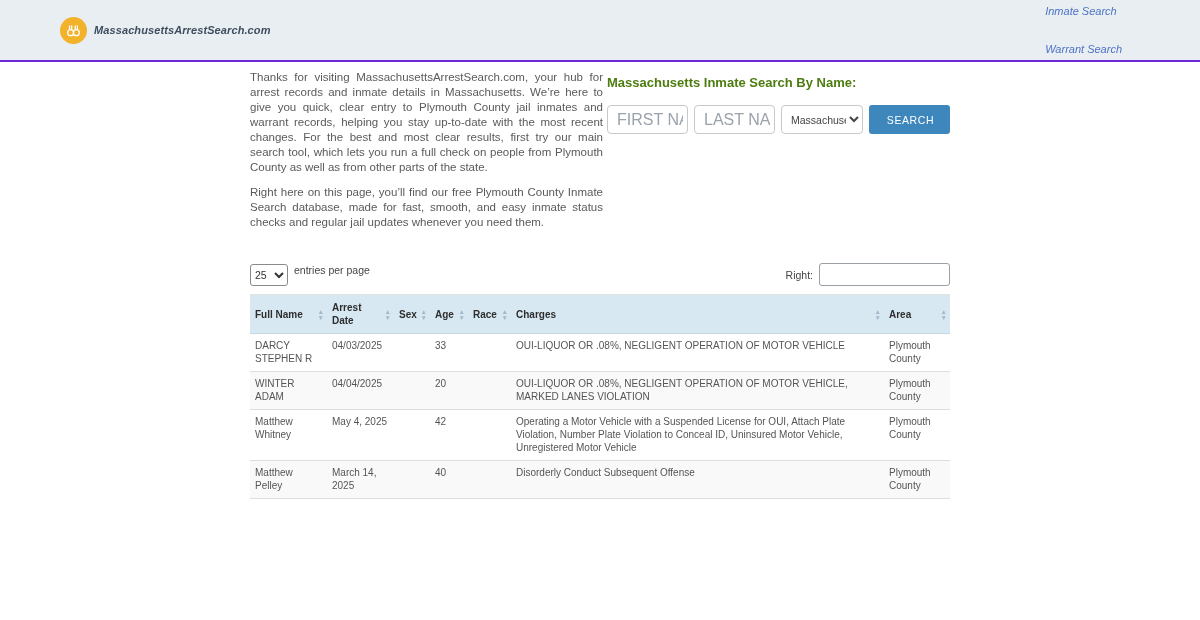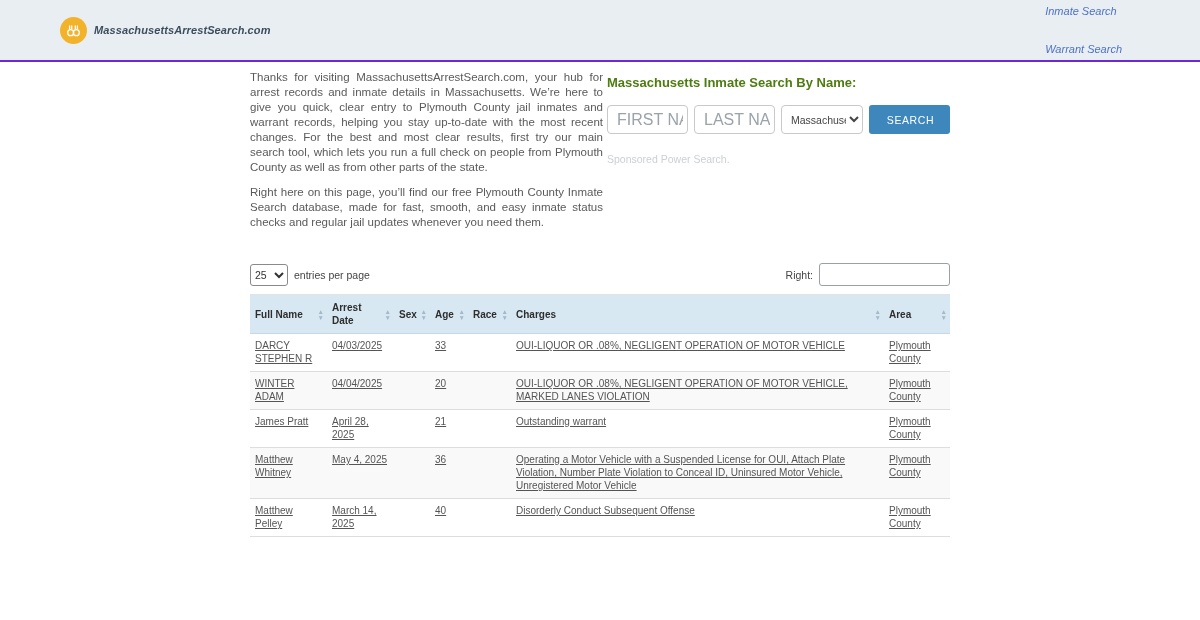--- a/index.html
+++ b/index.html
@@ -70,21 +70,21 @@
     font-family: "Liberation Sans", sans-serif;
     font-size: 10.5px; letter-spacing: 0.6px; cursor: pointer; padding-left: 8px;
   }
   .sponsored { margin-top: 19px; font-size: 10.5px; color: #ccd0d4; }
 
   
   .table-controls {
     display: flex; justify-content: space-between; align-items: center;
     margin: 23px 0 8px; font-size: 10.5px; color: #444;
   }
-  .entries { display: flex; align-items: center; gap: 6px; }
+  .entries { display: flex; gap: 6px; }
   .entries-select {
     width: 38px; height: 22px; font-size: 10.5px; color: #333;
     border: 1px solid #8a8a8a; border-radius: 3px; background: #fff;
     font-family: "Liberation Sans", sans-serif;
   }
   .tsearch { display: flex; align-items: center; gap: 6px; }
   .tsearch-input {
     width: 131px; height: 23px; border: 1px solid #9aa0a6; border-radius: 3px;
     outline: none; padding: 0 5px; font-size: 11px;
     font-family: "Liberation Sans", sans-serif;
@@ -103,21 +103,21 @@
     border-bottom: 1px solid #c7d8e4;
   }
   .sort {
     position: absolute; right: 3px; top: 50%; transform: translateY(-50%);
     display: flex; flex-direction: column; align-items: center;
     color: #a3b8c8; font-size: 6.5px; line-height: 5.5px;
   }
   .sort i { font-style: normal; display: block; }
   table.inmates tbody td {
     padding: 5px 5px 6px; color: #555; line-height: 13px;
-    vertical-align: top; border-bottom: 1px solid #dddddd; text-decoration: underline;
+    vertical-align: top; border-bottom: 1px solid #dddddd;
   }
   table.inmates tbody tr { background: #ffffff; }
   table.inmates tbody tr:nth-child(even) { background: #f9f9f9; }
 </style>
 </head>
 <body>
 
 <div class="site-header">
   <div class="brand">
     <span class="logo-circle">
@@ -151,21 +151,20 @@
     <div class="form-col">
       <h2>Massachusetts Inmate Search By Name:</h2>
       <div class="fields">
         <input class="name-field" type="text" placeholder="FIRST NAME" style="">
         <input class="name-field" type="text" placeholder="LAST NAME" style="">
         <select class="state-select">
           <option>Massachusetts</option>
         </select>
         <button class="search-btn">SEARCH</button>
       </div>
-      <div class="sponsored">Sponsored Power Search.</div>
     </div>
   </div>
 
   <div class="table-controls">
     <div class="entries">
       <select class="entries-select">
         <option>25</option>
       </select>
       <span>entries per page</span>
     </div>
@@ -230,33 +229,24 @@
         <tr>
           <td>WINTER ADAM</td>
           <td>04/04/2025</td>
           <td></td>
           <td>20</td>
           <td></td>
           <td>OUI-LIQUOR OR .08%, NEGLIGENT OPERATION OF MOTOR VEHICLE, MARKED LANES VIOLATION</td>
           <td>Plymouth County</td>
         </tr>
         <tr>
-          <td>James Pratt</td>
-          <td>April 28, 2025</td>
-          <td></td>
-          <td>21</td>
-          <td></td>
-          <td>Outstanding warrant</td>
-          <td>Plymouth County</td>
-        </tr>
-        <tr>
           <td>Matthew Whitney</td>
           <td>May 4, 2025</td>
           <td></td>
-          <td>36</td>
+          <td>42</td>
           <td></td>
           <td>Operating a Motor Vehicle with a Suspended License for OUI, Attach Plate Violation, Number Plate Violation to Conceal ID, Uninsured Motor Vehicle, Unregistered Motor Vehicle</td>
           <td>Plymouth County</td>
         </tr>
         <tr>
           <td>Matthew Pelley</td>
           <td>March 14, 2025</td>
           <td></td>
           <td>40</td>
           <td></td>

